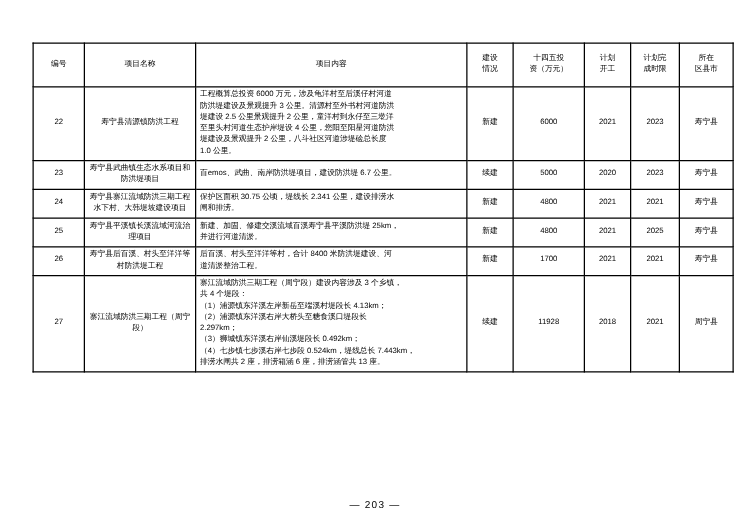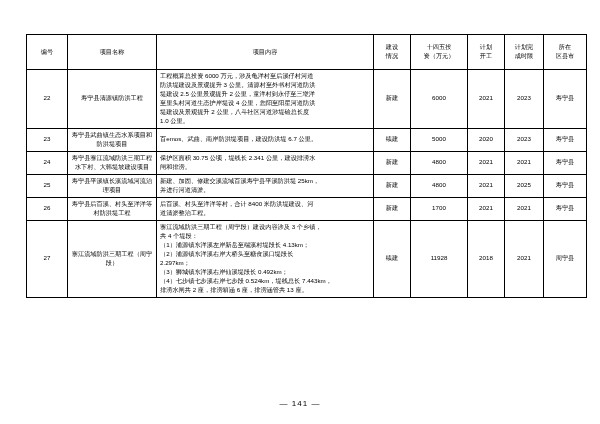--- a/index.html
+++ b/index.html
@@ -162,14 +162,14 @@
 排涝水闸共 2 座，排涝箱涵 6 座，排涝涵管共 13 座。</td>
         <td class="c-stat">续建</td>
         <td class="c-inv">11928</td>
         <td class="c-start">2018</td>
         <td class="c-end">2021</td>
         <td class="c-area">周宁县</td>
       </tr>
     </tbody>
   </table>
 
-  <div class="footer">— 141 —</div>
+  <div class="footer">— 203 —</div>
 </div>
 
 </body></html>

